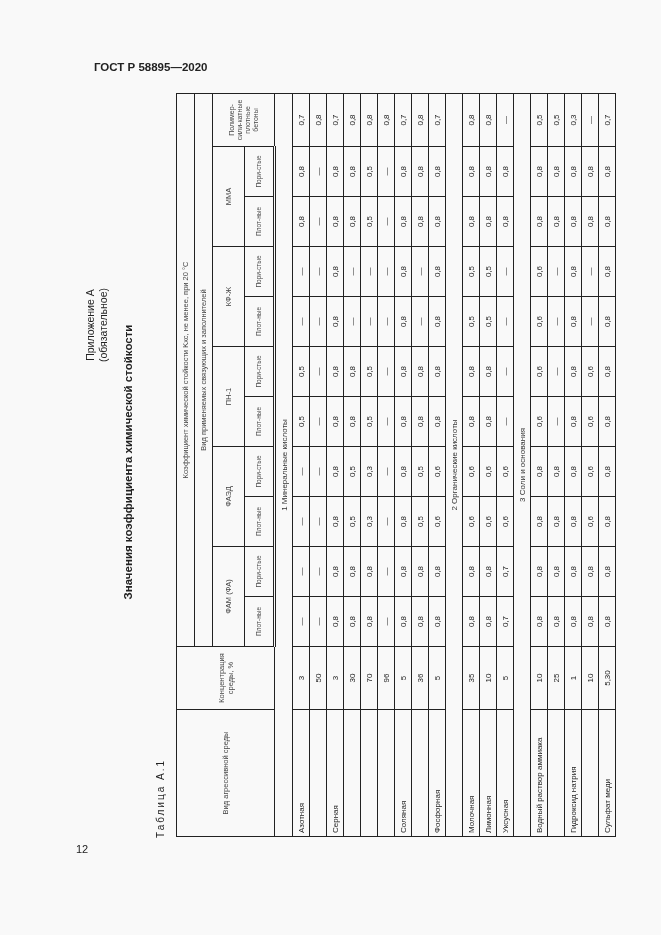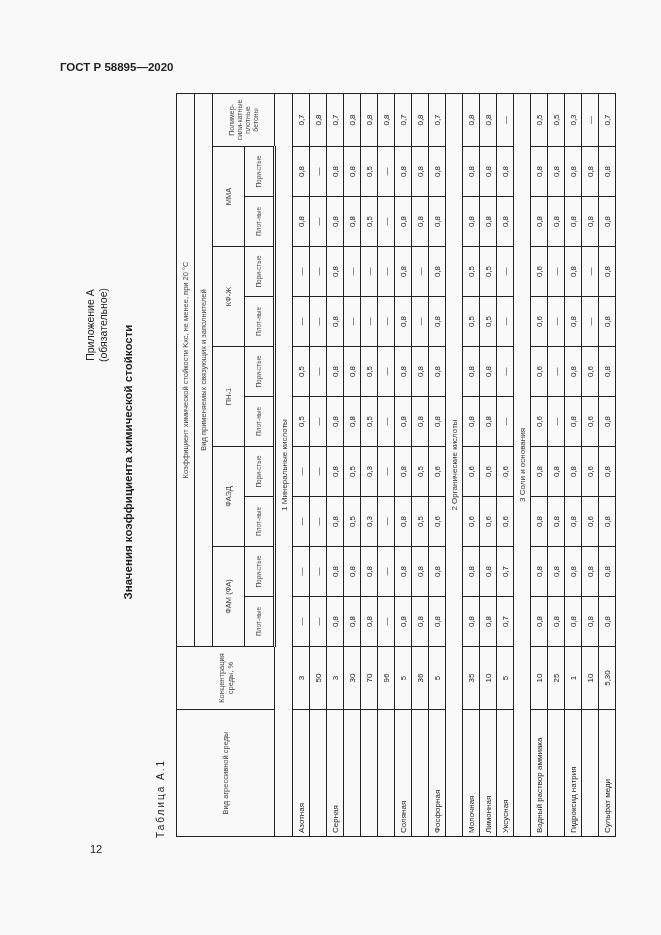--- a/index.html
+++ b/index.html
@@ -1,19 +1,19 @@
 <!DOCTYPE html>
 <html><head>
 <meta charset="utf-8">
 <style>
   html, body { margin:0; padding:0; }
   body { width:661px; height:935px; background:#f9f9f9; position:relative; overflow:hidden;
          font-family:"Liberation Sans", sans-serif; color:#222; }
-  .doc-code { position:absolute; left:60px; top:61px; font-size:11.5px; font-weight:bold; letter-spacing:0; }
-  .page-num { position:absolute; left:90px; top:843px; font-size:11px; }
+  .doc-code { position:absolute; left:94px; top:61px; font-size:11.5px; font-weight:bold; letter-spacing:0; }
+  .page-num { position:absolute; left:76px; top:843px; font-size:11px; }
   .rot { position:absolute; transform-origin:0 0; transform:rotate(-90deg); white-space:nowrap; }
   .appendix { left:84px; top:455px; width:260px; text-align:center; font-size:10.5px; line-height:13px; }
   .title { left:122px; top:612px; font-size:11.5px; font-weight:bold; width:300px; text-align:center; }
   .tbl-label { left:155px; top:838px; font-size:10px; letter-spacing:2px; }
   
   .table-wrap { position:absolute; left:176px; top:837px; width:744px; height:437px;
                 transform-origin:0 0; transform:rotate(-90deg); }
   table { border-collapse:collapse; width:744px; height:437px; table-layout:fixed; font-size:8px; }
   td, th { border:1px solid #222; padding:0 2px; text-align:center; vertical-align:middle; font-weight:normal; overflow:hidden; }
   th { font-size:7.5px; line-height:9px; color:#444; }

